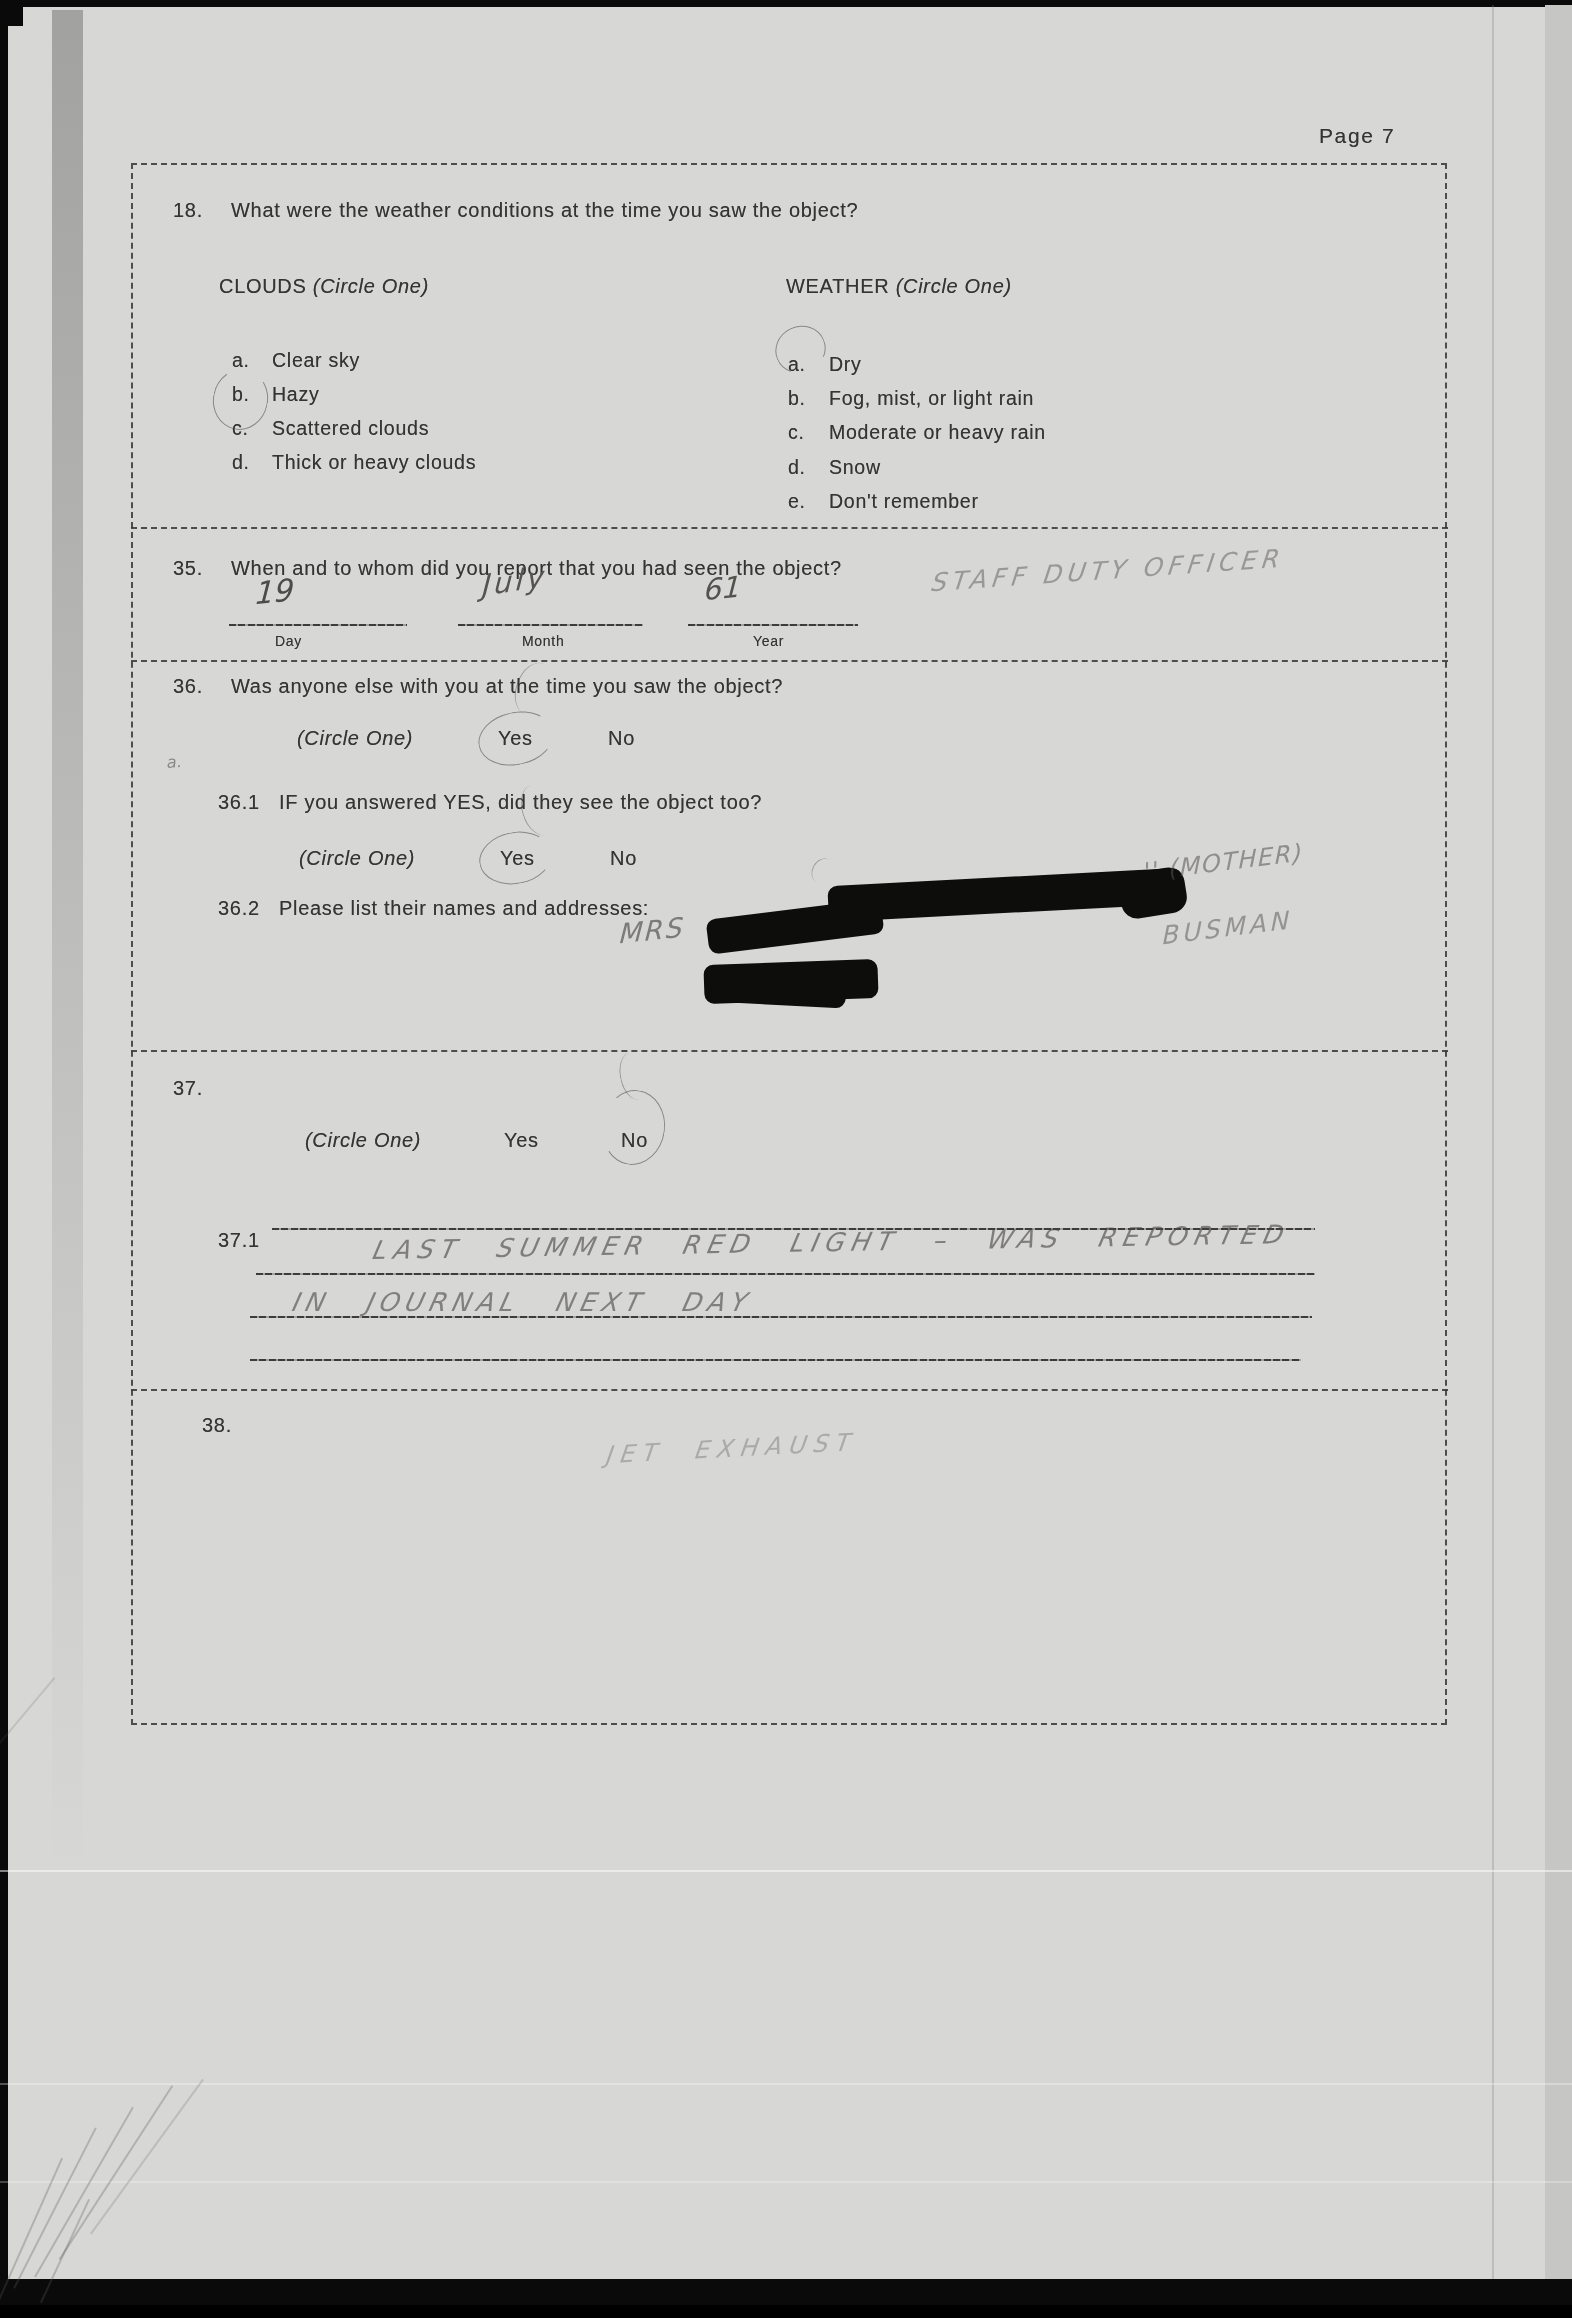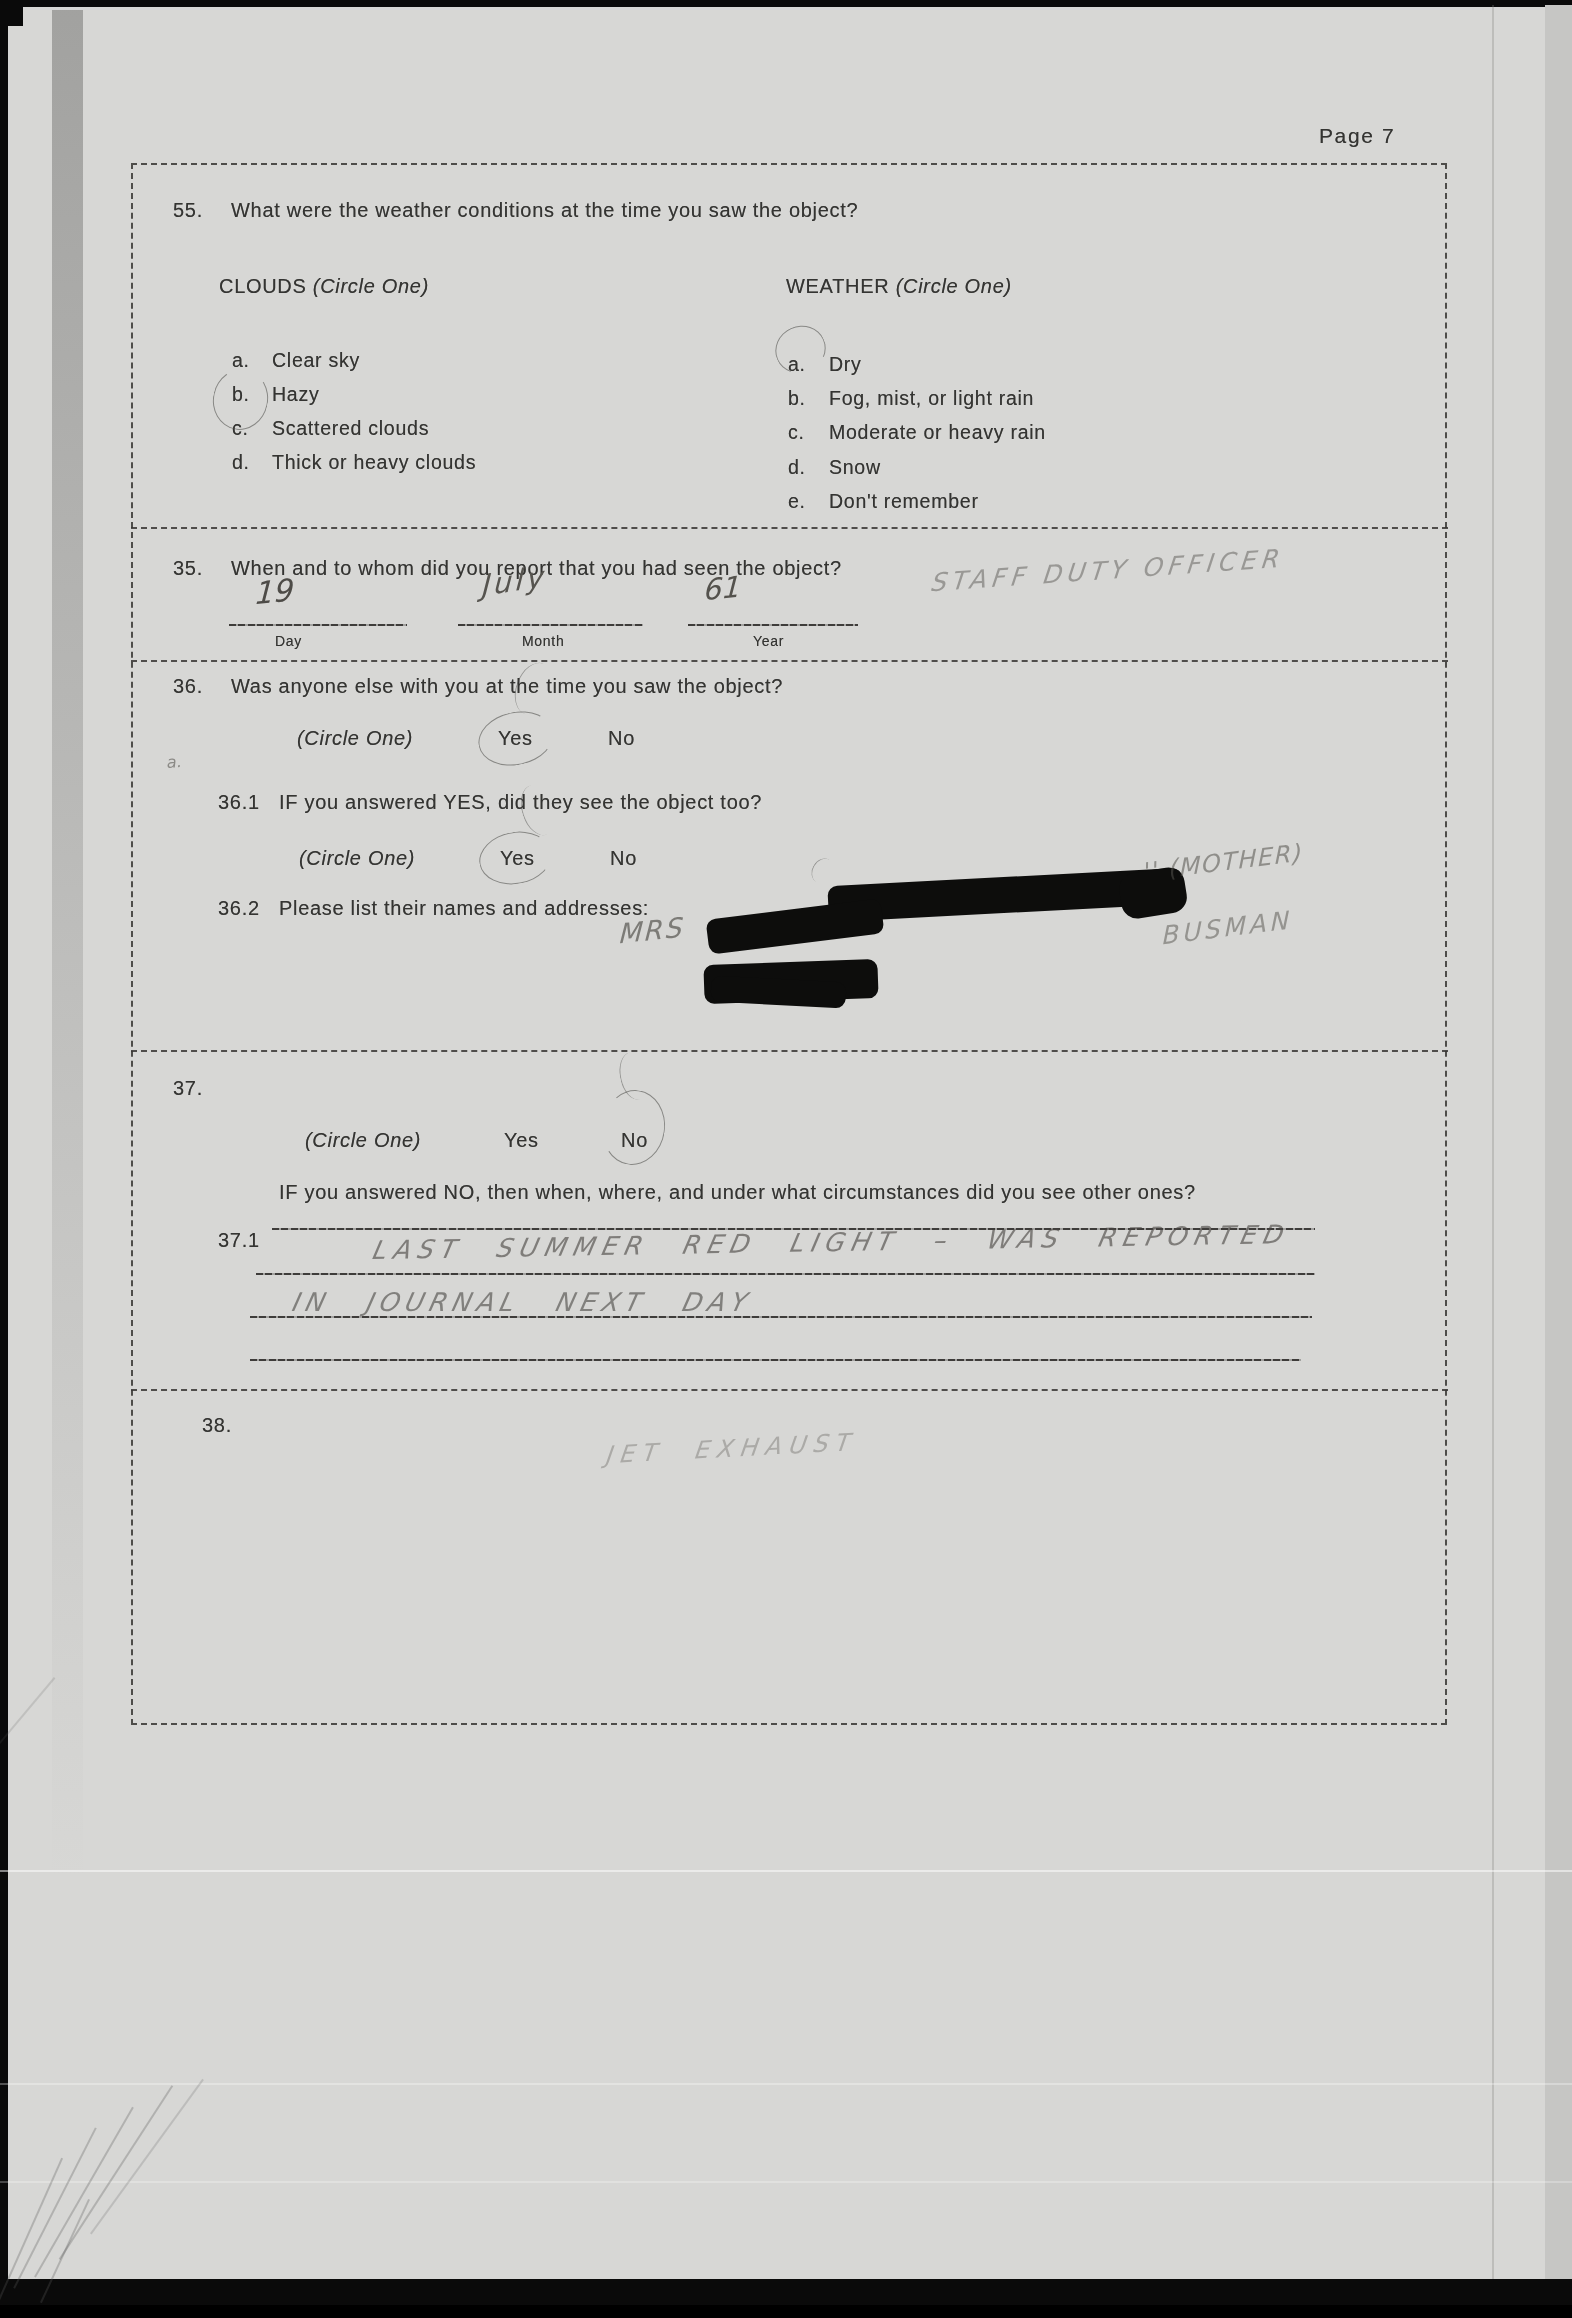--- a/index.html
+++ b/index.html
@@ -62,21 +62,21 @@
   <div class="scratch" style="left:7.6px;top:1661px;height:142px;transform:rotate(40deg);opacity:.6;"></div>
 
   <div class="t" style="left:1319px;top:124px;font-size:21px;letter-spacing:1.6px;">Page 7</div>
 
   <div class="formbox"></div>
   <div class="divider" style="top:527px;"></div>
   <div class="divider" style="top:660px;"></div>
   <div class="divider" style="top:1050px;"></div>
   <div class="divider" style="top:1389px;"></div>
 
-  <div class="t q" style="left:173px;top:199px;">55.</div>
+  <div class="t q" style="left:173px;top:199px;">18.</div>
   <div class="t q" style="left:231px;top:199px;">What were the weather conditions at the time you saw the object?</div>
 
   <div class="t q" style="left:219px;top:275px;">
     <span>CLOUDS</span>
     <span class="it">(Circle One)</span>
   </div>
   <div class="t opt" style="left:232px;top:349px;">a.</div>
   <div class="t opt" style="left:272px;top:349px;">Clear sky</div>
   <div class="t opt" style="left:232px;top:383px;">b.</div>
   <div class="t opt" style="left:272px;top:383px;">Hazy</div>
@@ -156,21 +156,20 @@
 
   <div class="t q" style="left:173px;top:1077px;">37.</div>
 
   <div class="t q it" style="left:305px;top:1129px;">(Circle One)</div>
   <div class="t q" style="left:504px;top:1129px;">Yes</div>
   <div class="t q" style="left:621px;top:1129px;">No</div>
   <div class="pcircle" style="left:602px;top:1090px;width:61px;height:73px;transform:rotate(8deg);border-left-color:transparent;"></div>
   <div class="ptail" style="left:620px;top:1052px;width:28px;height:48px;transform:rotate(-12deg);"></div>
 
   <div class="t q" style="left:218px;top:1181px;margin-top:48px;">37.1</div>
-  <div class="t q" style="left:279px;top:1181px;">IF you answered NO, then when, where, and under what circumstances did you see other ones?</div>
 
   <div class="rule" style="left:272px;top:1228px;width:1043px;"></div>
   <div class="rule" style="left:256px;top:1273px;width:1059px;"></div>
   <div class="rule" style="left:250px;top:1316px;width:1062px;"></div>
   <div class="rule" style="left:250px;top:1359px;width:1051px;"></div>
 
   <div class="hw" style="left:377px;top:1235px;font-size:25.6px;color:rgba(72,70,66,.62);transform:rotate(-1deg) skewX(-14deg);letter-spacing:6.5px;word-spacing:19.6px;">LAST SUMMER RED LIGHT – WAS REPORTED</div>
   <div class="hw" style="left:297px;top:1287px;font-size:25.6px;color:rgba(72,70,66,.6);transform:skewX(-14deg);letter-spacing:5.4px;word-spacing:23px;">IN JOURNAL NEXT DAY</div>
 
   <div class="t q" style="left:173px;top:1414px;margin-left:29px;">38.</div>

